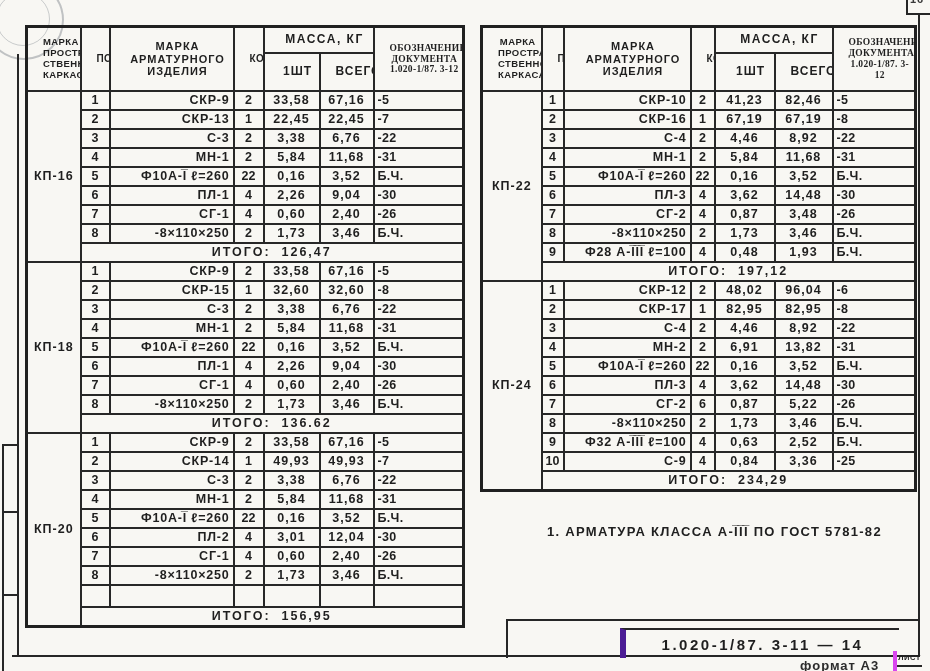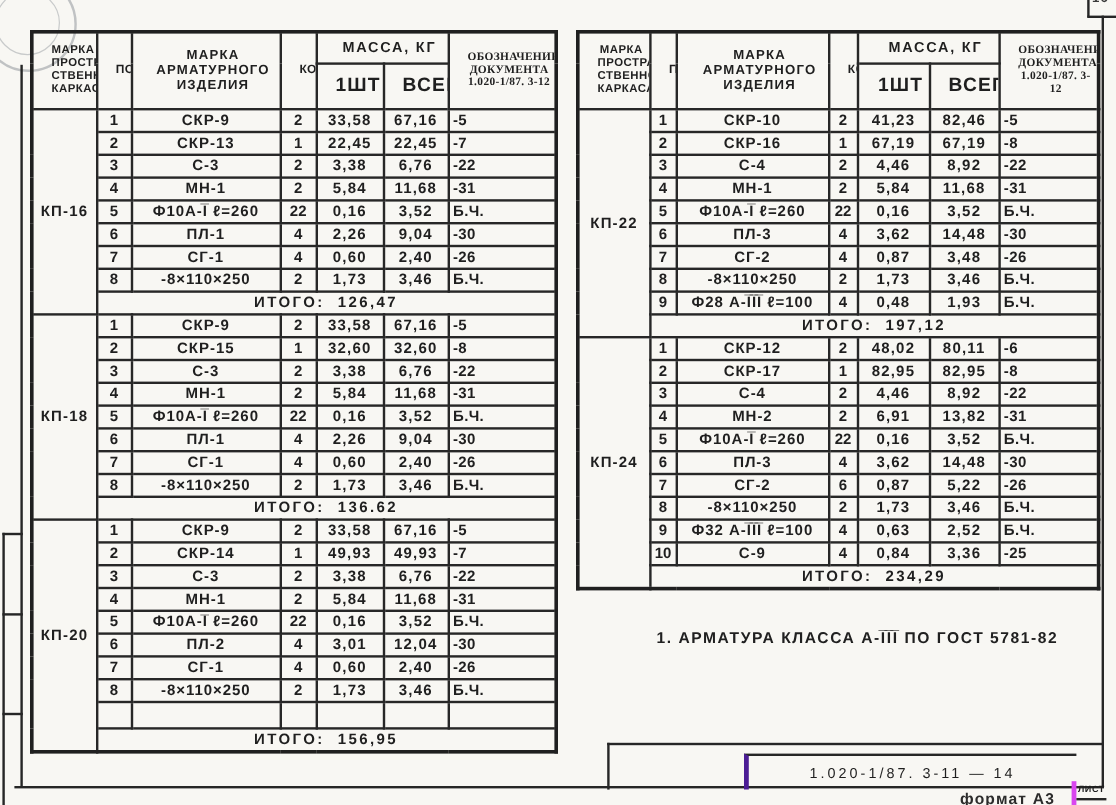--- a/index.html
+++ b/index.html
@@ -34,45 +34,45 @@
     text-align:center;
     font-weight:bold;
     line-height:1.15;
     vertical-align:middle;
     padding-left:15px;
   }
   .h-mark{font-size:9.5px;letter-spacing:.4px;}
   .h-pos,.h-qty{font-size:10px;letter-spacing:.3px;}
   .h-item{font-size:11px;letter-spacing:1px;line-height:1.35;}
   .h-mass{font-size:12px;letter-spacing:1.5px;height:24px;margin-top:36px;}
-  .h-m1,.h-mt{font-size:16px;letter-spacing:1px;height:36px;}
+  .h-m1,.h-mt{font-size:12px;letter-spacing:1px;height:36px;}
   .h-doc{font-size:9.5px;letter-spacing:.3px;line-height:1.3;font-family:Liberation Serif, serif;}
   table.tbl td{height:17px;line-height:17px;font-weight:bold;font-size:12.5px;}
   td.mark{font-size:13px;letter-spacing:1px;text-align:center;}
   td.pos{text-align:center;font-size:12px;}
-  td.item{text-align:center;padding-left:7px;letter-spacing:.8px;}
+  td.item{text-align:right;padding-left:7px;letter-spacing:.8px;}
   td.qty{text-align:center;font-size:12px;}
   td.num{text-align:center;letter-spacing:1px;}
   td.doc{text-align:left;padding-left:4px;font-size:11px;letter-spacing:.3px;}
   tr.spacer td{height:20px;}
   td.total{
     text-align:center;font-size:13px;letter-spacing:2px;height:20px;line-height:20px;
   }
   
   .notes{position:absolute;left:499px;top:520px;width:420px;margin-left:48px;}
   .note-line{font-size:13px;font-weight:bold;letter-spacing:1.3px;
     margin-bottom:11px;white-space:nowrap;color:#202020;}
   .note-line:last-child{margin-top:4px;}
   
   .tb-outline{position:absolute;left:506px;top:619px;width:412px;height:37px;
     border-left:2px solid #262626;border-top:2px solid #262626;}
   .tb-desig{position:absolute;left:620px;top:628px;width:273px;height:28px;
-    border-left:4px solid #4c1d95;border-top:2px solid #262626;
+    border-left:6px solid #4c1d95;border-top:2px solid #262626;
     display:flex;align-items:center;justify-content:center;
-    font-size:12px;font-weight:normal;letter-spacing:2.5px;white-space:nowrap;}
+    font-size:15px;font-weight:bold;letter-spacing:2.5px;white-space:nowrap;}
   .tb-sheet{position:absolute;left:893px;top:651px;width:25px;height:37px;
     border-left:4px solid #d946ef;}
   .tb-sheet .lbl{display:block;height:14px;line-height:14px;text-align:center;
     font-size:7.5px;font-weight:bold;letter-spacing:.5px;border-bottom:2px solid #262626;}
   .tb-sheet .num{display:block;height:21px;line-height:21px;text-align:center;
     font-size:14px;font-weight:bold;}
 </style>
 </head>
 <body>
 
@@ -447,21 +447,21 @@
         </tr>
         <tr>
           <td class="total" colspan="6">ИТОГО:&nbsp;&nbsp;197,12</td>
         </tr>
         <tr>
           <td class="mark" rowspan="11">КП-24</td>
           <td class="pos">1</td>
           <td class="item">СКР-12</td>
           <td class="qty">2</td>
           <td class="num">48,02</td>
-          <td class="num">80,11</td>
+          <td class="num">96,04</td>
           <td class="doc">-6</td>
         </tr>
         <tr>
           <td class="pos">2</td>
           <td class="item">СКР-17</td>
           <td class="qty">1</td>
           <td class="num">82,95</td>
           <td class="num">82,95</td>
           <td class="doc">-8</td>
         </tr>

